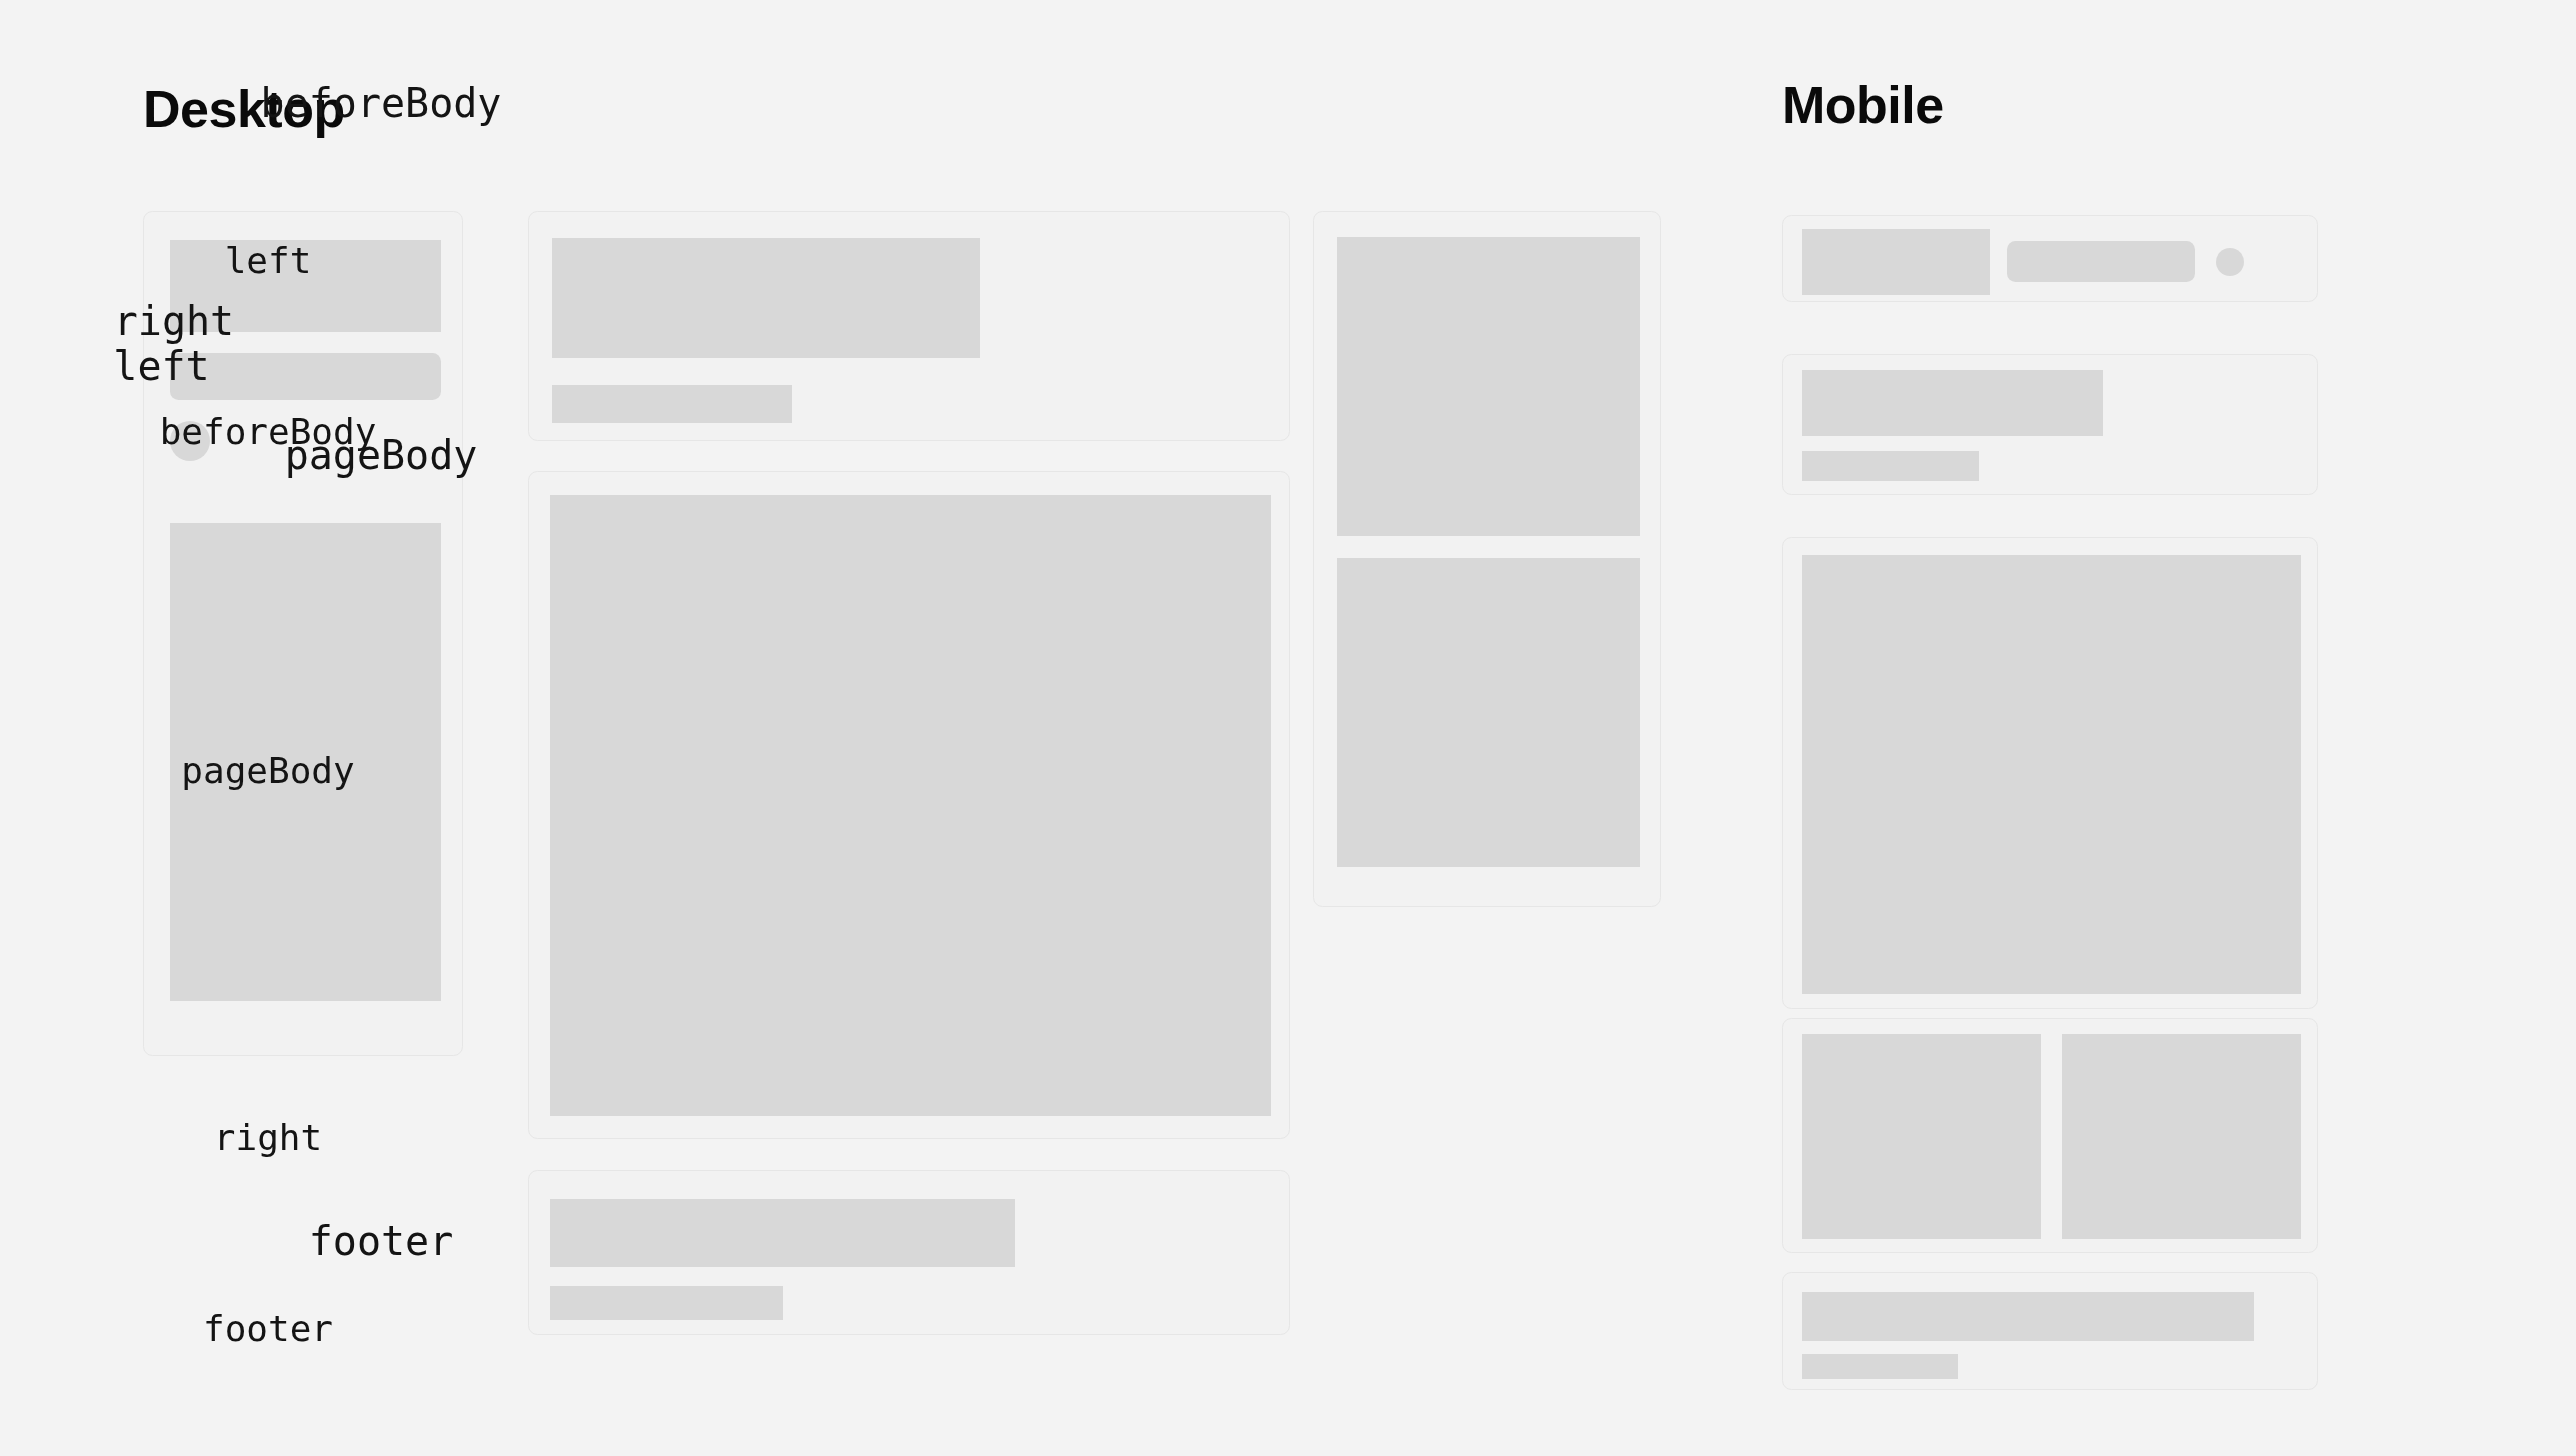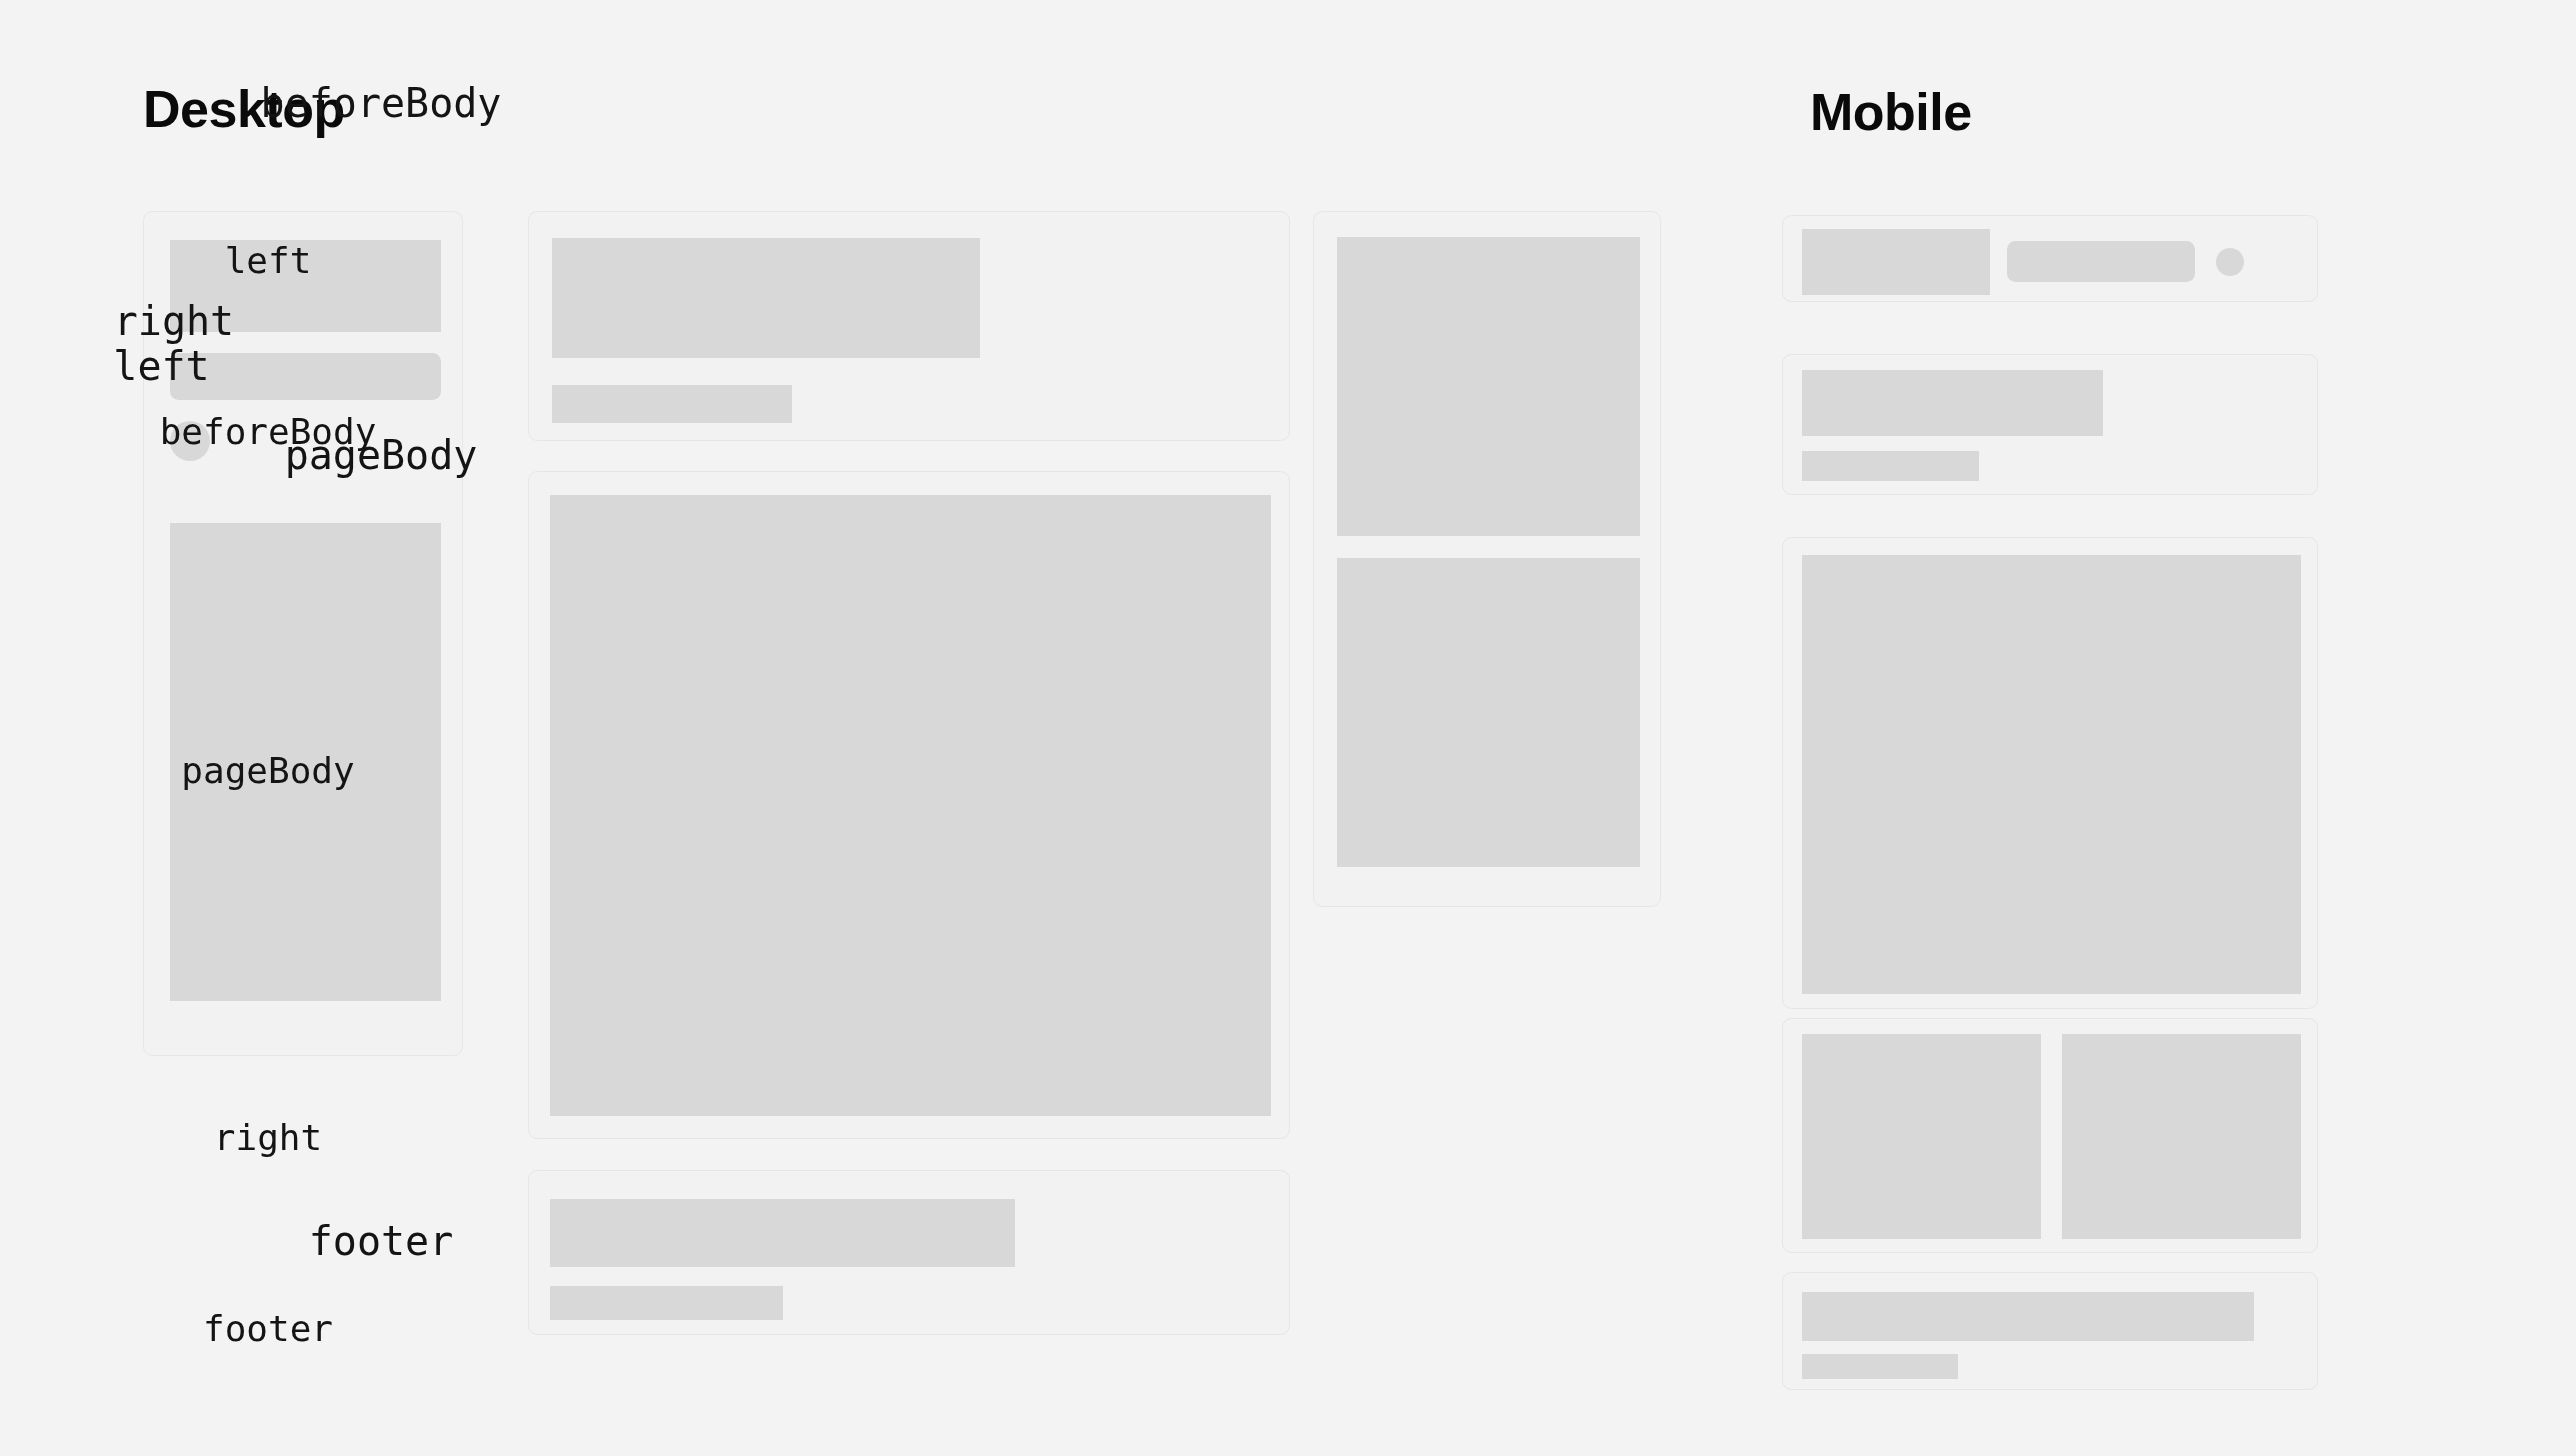--- a/index.html
+++ b/index.html
@@ -23,21 +23,21 @@
     position: absolute;
     font-family: "Liberation Sans", sans-serif;
     font-weight: bold;
     font-size: 52px;
     line-height: 1;
     letter-spacing: -0.5px;
     color: #0a0a0a;
     white-space: nowrap;
   }
   #title-desktop { left: 143px; top: 83px; }
-  #title-mobile  { left: 1782px; top: 86px; margin-left: 28px; }
+  #title-mobile  { left: 1782px; top: 79px; }
 
   
   .card {
     position: absolute;
     background: #f2f2f2;
     border: 1.9px solid #e6e6e6;
     border-radius: 9.4px;
   }
 
   

